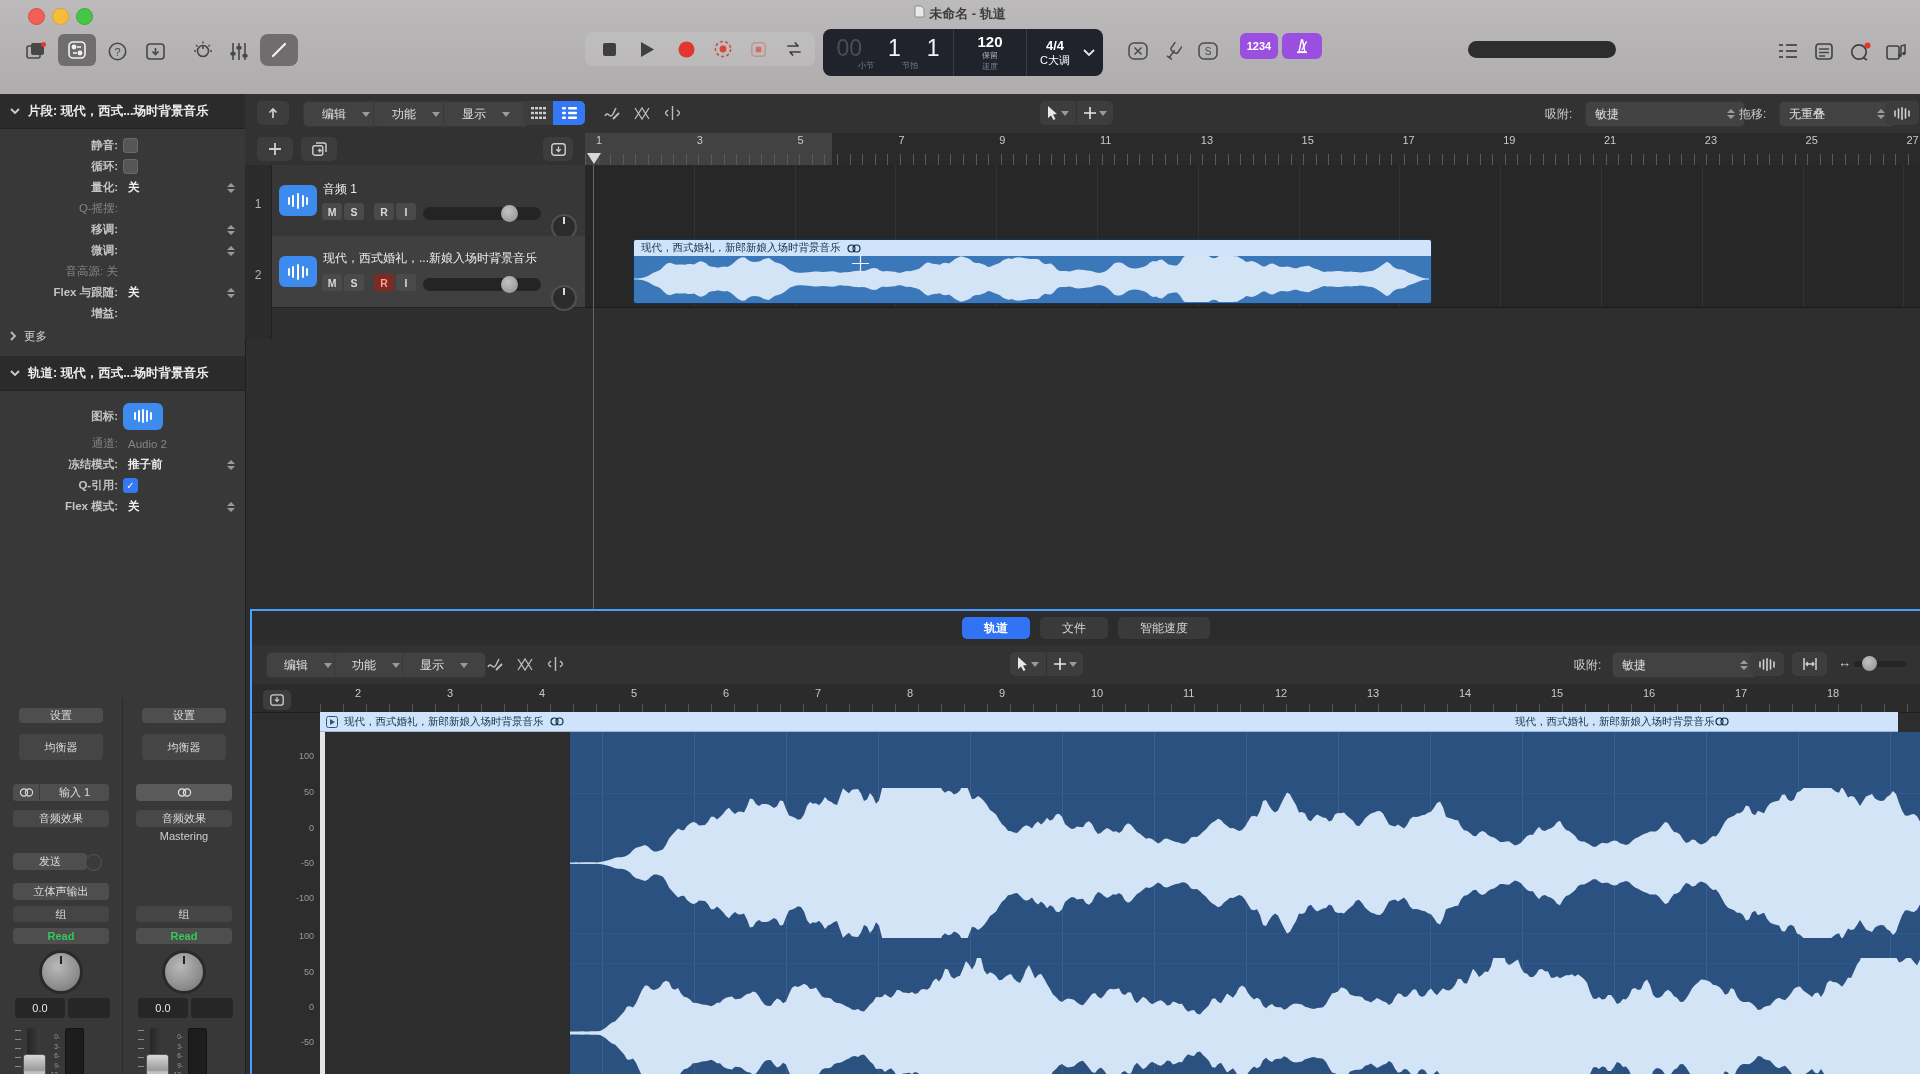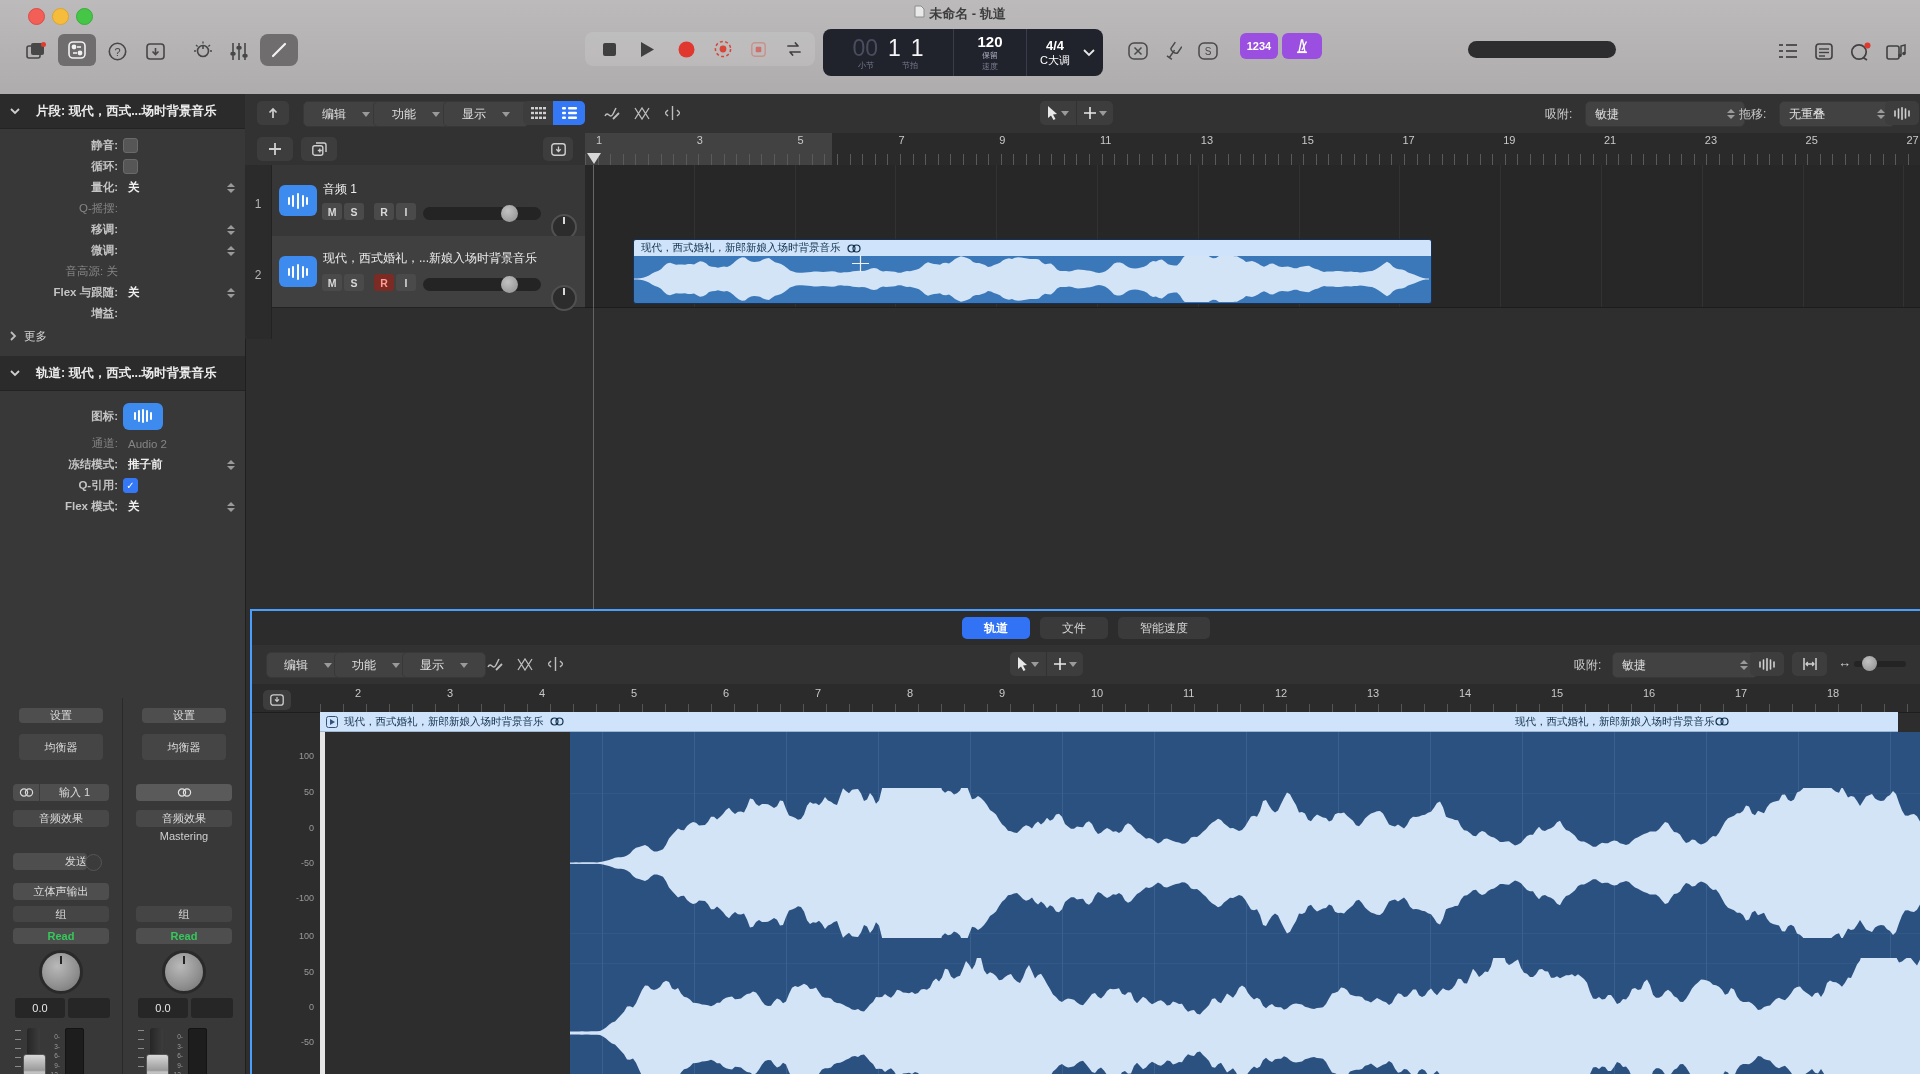--- a/index.html
+++ b/index.html
@@ -20,21 +20,21 @@
   .darkpill{background:#2d2d30;border-radius:9px;}
   
   .chev{display:inline-block;width:0;height:0;border-left:4px solid transparent;border-right:4px solid transparent;border-top:5px solid currentColor;vertical-align:middle;}
   .stepper{display:inline-flex;flex-direction:column;gap:2px;}
   .stepper i{width:0;height:0;border-left:4px solid transparent;border-right:4px solid transparent;}
   .stepper i.u{border-bottom:4px solid #9a9a9a;} .stepper i.d{border-top:4px solid #9a9a9a;}
   .checkbox{width:13px;height:13px;border-radius:3px;background:#565656;border:1px solid #6a6a6a;display:inline-block;}
   .checkbox.on{background:#3478f6;border-color:#3478f6;color:#fff;font-size:10px;line-height:13px;text-align:center;}
   
   .inspector{left:0;top:94px;width:245px;height:980px;background:#383838;border-right:1px solid #1f1f1f;}
-  .ihdr{background:#2b2b2b;height:34px;display:flex;align-items:center;color:#ececec;font-weight:bold;font-size:12.5px;border-bottom:1px solid #232323;padding-left:10px;gap:16px;white-space:nowrap;overflow:hidden;}
+  .ihdr{background:#2b2b2b;height:34px;display:flex;align-items:center;color:#ececec;font-weight:bold;font-size:12.5px;border-bottom:1px solid #232323;padding-left:10px;gap:8px;white-space:nowrap;overflow:hidden;}
   .irow{height:21px;display:flex;align-items:center;font-size:11.5px;}
   .ilabel{width:118px;text-align:right;color:#c4c4c4;font-weight:bold;flex:0 0 118px;}
   .irow.dim .ilabel,.irow.dim .ival{color:#858585;font-weight:normal;}
   .ival{color:#f0f0f0;font-weight:bold;margin-left:5px;flex:1;}
   .irow .stepper{margin-right:10px;}
   
   .strip{top:604px;width:112px;height:470px;}
   .sbtn{background:#4e4e4e;border-radius:4px;color:#dcdcdc;font-size:11px;display:flex;align-items:center;justify-content:center;}
   .greenT{color:#35c85b;font-weight:bold;}
   .knob{border-radius:50%;background:radial-gradient(circle at 40% 35%,#b9b9b9,#8f8f8f 60%,#6f6f6f);border:3px solid #2a2a2a;}
@@ -182,21 +182,21 @@
         </svg>
       </div>
     <div class="abs tbtn" style="left:776px;top:34px;width:36px;">
         <svg width="20" height="16">
           <path d="M4 5h10l-2.6-3M16 11H6l2.6 3" fill="none" stroke="#3f3f3f" stroke-width="1.7" stroke-linecap="round" stroke-linejoin="round"></path>
         </svg>
       </div>
 
     <div class="abs lcd" style="left:823px;top:29px;width:280px;height:47px;">
       <div class="lcdseg" style="width:130px;">
-        <div style="display:flex;align-items:baseline;gap:10px;">
+        <div style="display:flex;align-items:baseline;gap:26px;">
           <span style="font-size:23px;color:#4a4d5e;">00</span>
           <span style="font-size:23px;color:#f4f4f6;">1</span>
           <span style="font-size:23px;color:#f4f4f6;">1</span>
         </div>
         <div style="display:flex;gap:28px;margin-top:-2px;">
           <span class="lcdlab">小节</span>
           <span class="lcdlab">节拍</span>
         </div>
       </div>
       <div class="lcdseg" style="width:72px;">
@@ -464,21 +464,21 @@
             <svg width="15" height="9">
               <circle cx="5" cy="4.5" r="3.6" fill="none" stroke="#d8d8d8" stroke-width="1.2"></circle>
               <circle cx="10" cy="4.5" r="3.6" fill="none" stroke="#d8d8d8" stroke-width="1.2"></circle>
             </svg>
           </span>
         <span class="sbtn" style="flex:1;border-radius:0 4px 4px 0;border-left:1px solid #3c3c3c;">输入 1</span>
       </div>
       <div class="abs sbtn" style="left:8px;top:112px;width:96px;height:17px;background:#484848;">
           <span>音频效果</span>
         </div>
-      <div class="abs sbtn" style="left:8px;top:155px;width:74px;height:17px;justify-content:flex-end;">
+      <div class="abs sbtn" style="left:8px;top:155px;width:74px;height:17px;">
           <span>发送</span>
         </div>
       <div class="abs" style="left:80px;top:156px;width:15px;height:15px;border-radius:50%;background:#3b3b3b;border:1px solid #555;"></div>
       <div class="abs sbtn" style="left:8px;top:185px;width:96px;height:17px;">
           <span>立体声输出</span>
         </div>
       <div class="abs sbtn" style="left:8px;top:208px;width:96px;height:16px;background:#454545;">
           <span>组</span>
         </div>
       <div class="abs sbtn greenT" style="left:8px;top:230px;width:96px;height:16px;">

